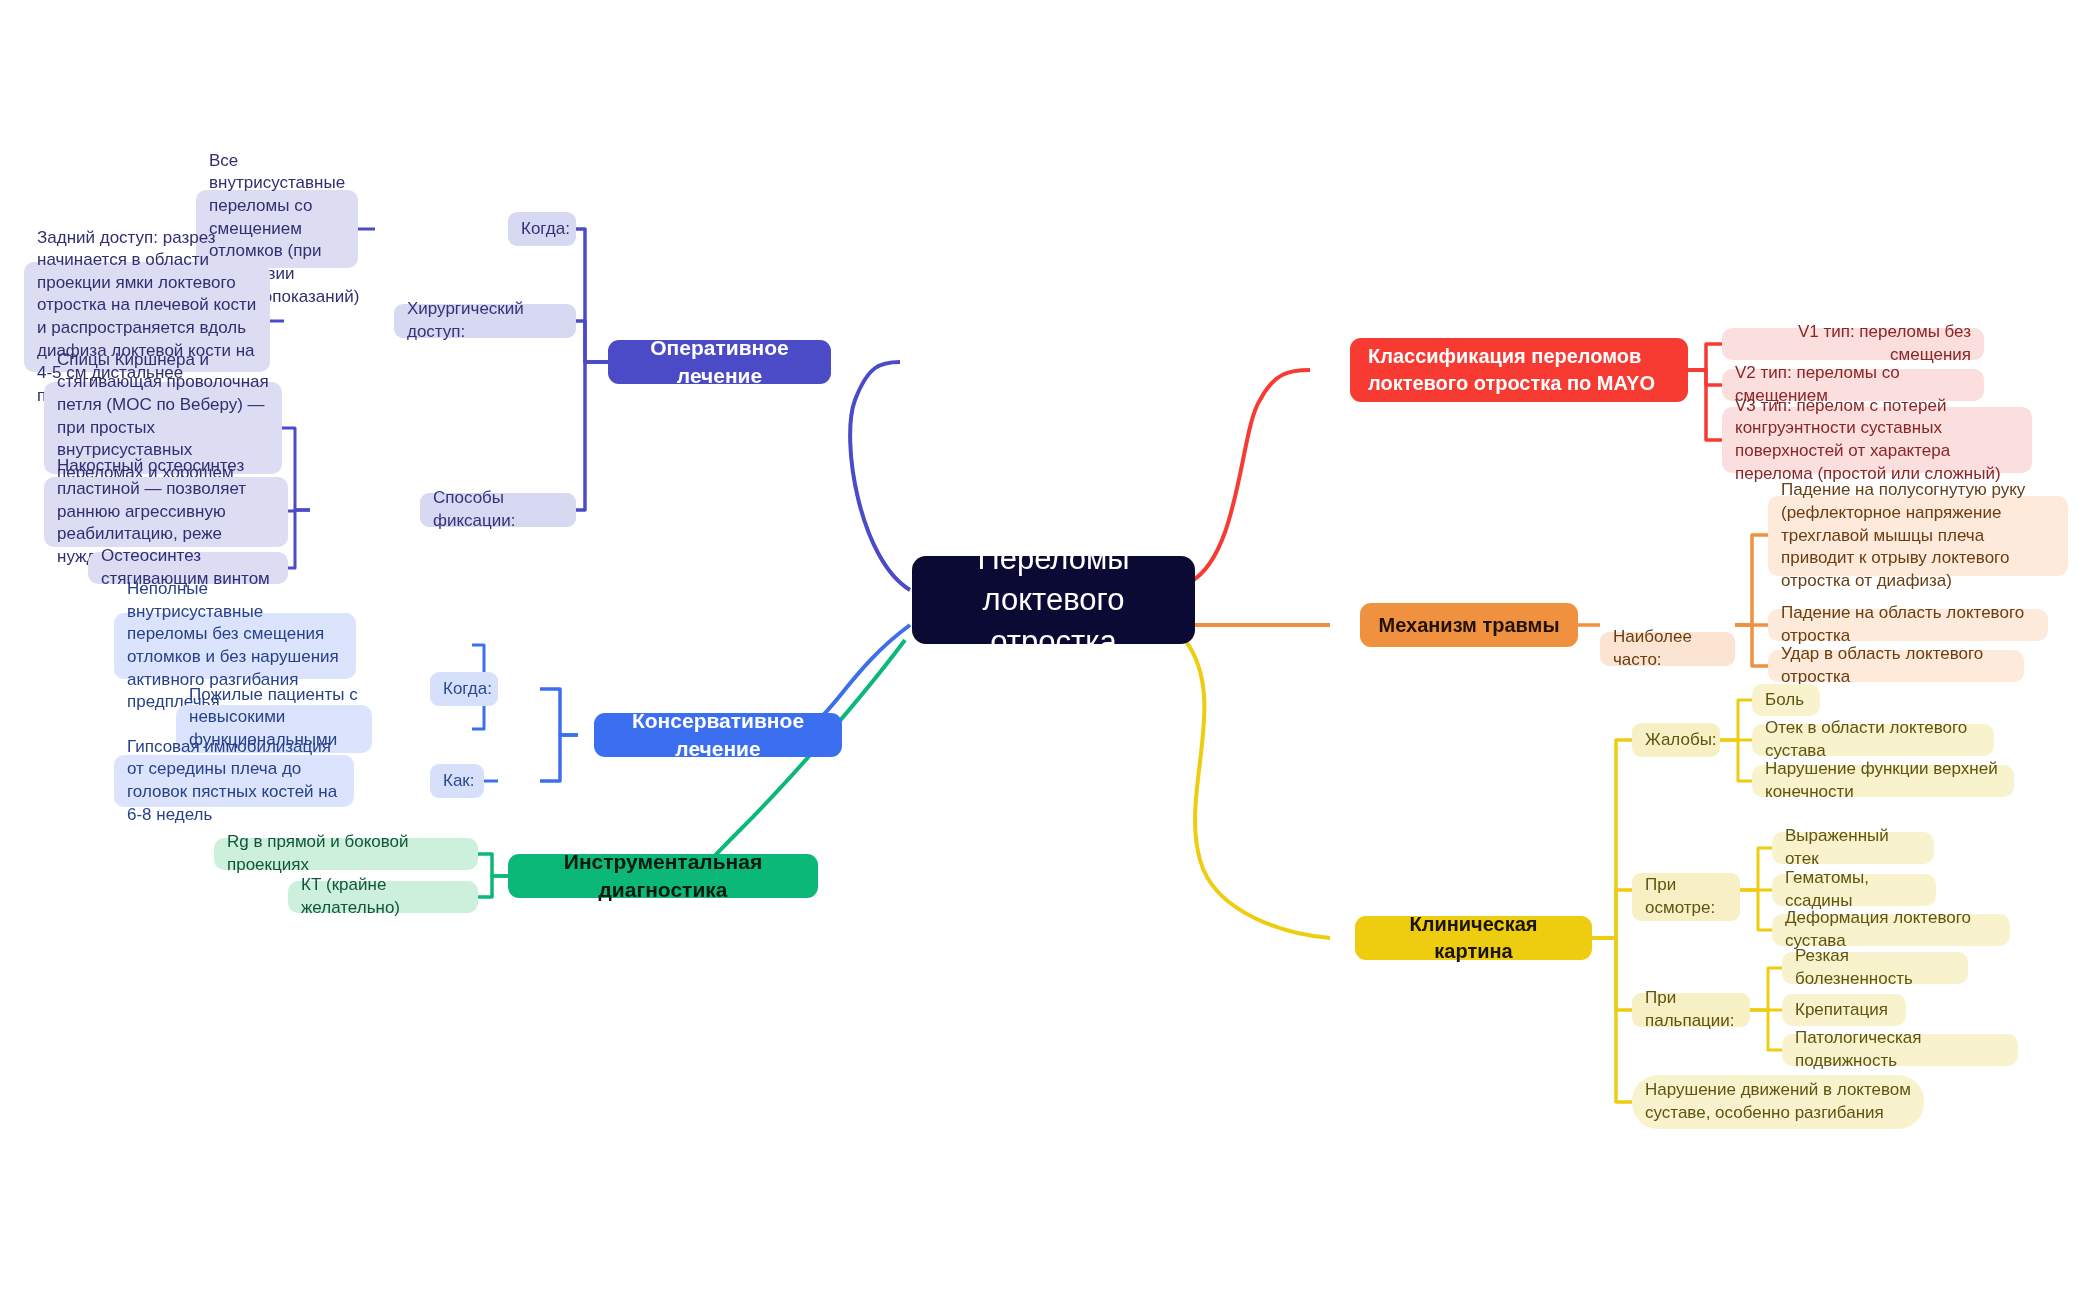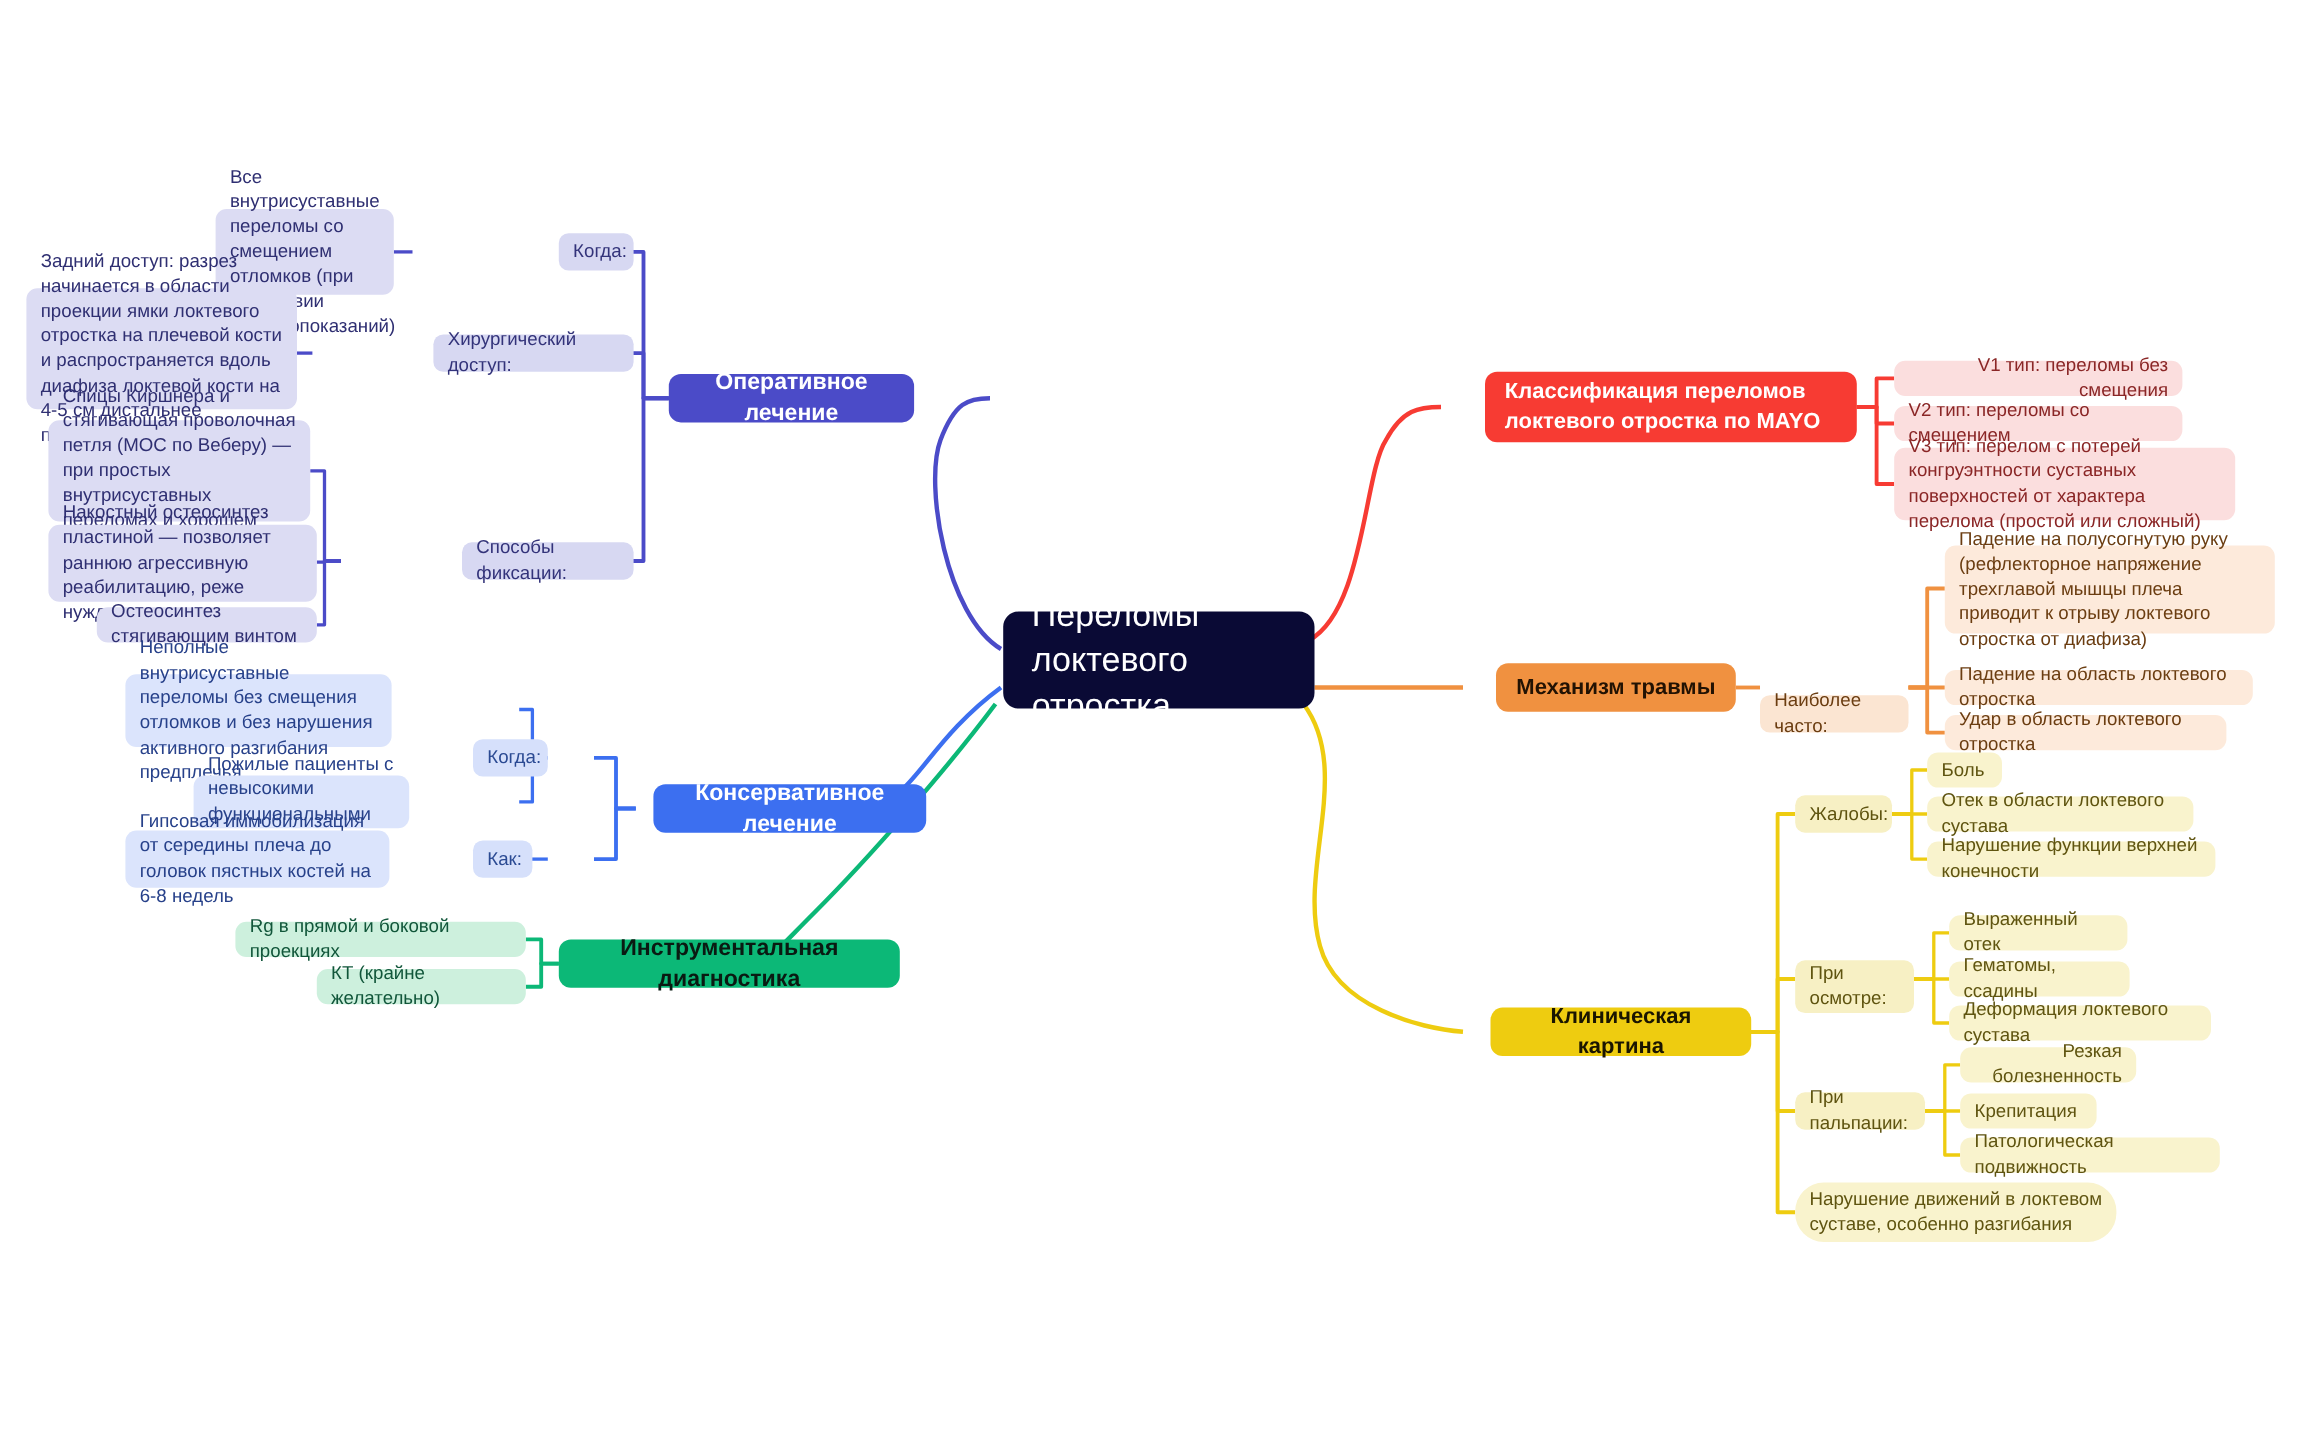--- a/index.html
+++ b/index.html
@@ -33,20 +33,21 @@
     line-height: 1.33;
   }
 
   
   .root {
     background: #0a0a35;
     color: #ffffff;
     border-radius: 14px;
     font-size: 31px;
     justify-content: center;
+    text-align: center;
     padding: 10px 26px;
     font-weight: 400;
   }
 
   
   .branch {
     border-radius: 11px;
     font-size: 21px;
     font-weight: 700;
     padding: 10px 18px;
@@ -202,19 +203,19 @@
   <div class="node leaf leaf-yellow ta-left" style="left:1752px; top:684px; width:68px; height:32px;">Боль</div>
   <div class="node leaf leaf-yellow ta-left" style="left:1752px; top:724px; width:242px; height:32px;">Отек в области локтевого сустава</div>
   <div class="node leaf leaf-yellow ta-left" style="left:1752px; top:765px; width:262px; height:32px;">Нарушение функции верхней конечности</div>
 
   <div class="node mid mid-yellow ta-left" style="left:1632px; top:873px; width:108px; height:48px;">При осмотре:</div>
   <div class="node leaf leaf-yellow ta-left" style="left:1772px; top:832px; width:162px; height:32px;">Выраженный отек</div>
   <div class="node leaf leaf-yellow ta-left" style="left:1772px; top:874px; width:164px; height:32px;">Гематомы, ссадины</div>
   <div class="node leaf leaf-yellow ta-left" style="left:1772px; top:914px; width:238px; height:32px;">Деформация локтевого сустава</div>
 
   <div class="node mid mid-yellow ta-left" style="left:1632px; top:993px; width:118px; height:34px;">При пальпации:</div>
-  <div class="node leaf leaf-yellow ta-left" style="left:1782px; top:952px; width:160px; height:32px;text-align:right;">Резкая болезненность</div>
+  <div class="node leaf leaf-yellow ta-left" style="left:1782px; top:952px; width:186px; height:32px;">Резкая болезненность</div>
   <div class="node leaf leaf-yellow ta-left" style="left:1782px; top:994px; width:124px; height:32px;">Крепитация</div>
   <div class="node leaf leaf-yellow ta-left" style="left:1782px; top:1034px; width:236px; height:32px;">Патологическая подвижность</div>
 
   <div class="node leaf leaf-yellow ta-left" style="left:1632px; top:1075px; width:292px; height:54px;border-radius:26px;">Нарушение движений в локтевом суставе, особенно разгибания</div>
 
 </div>
 
 </body></html>

